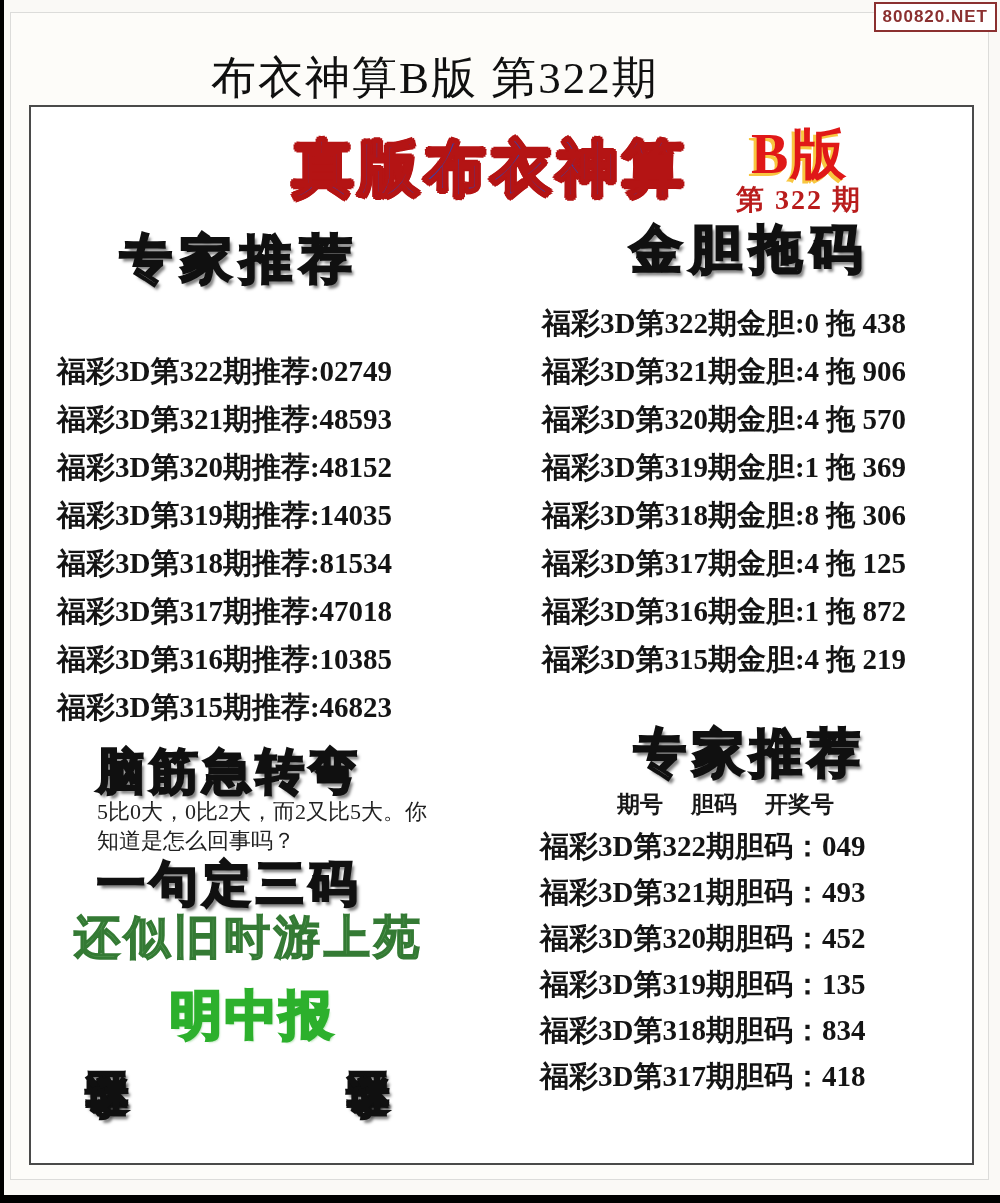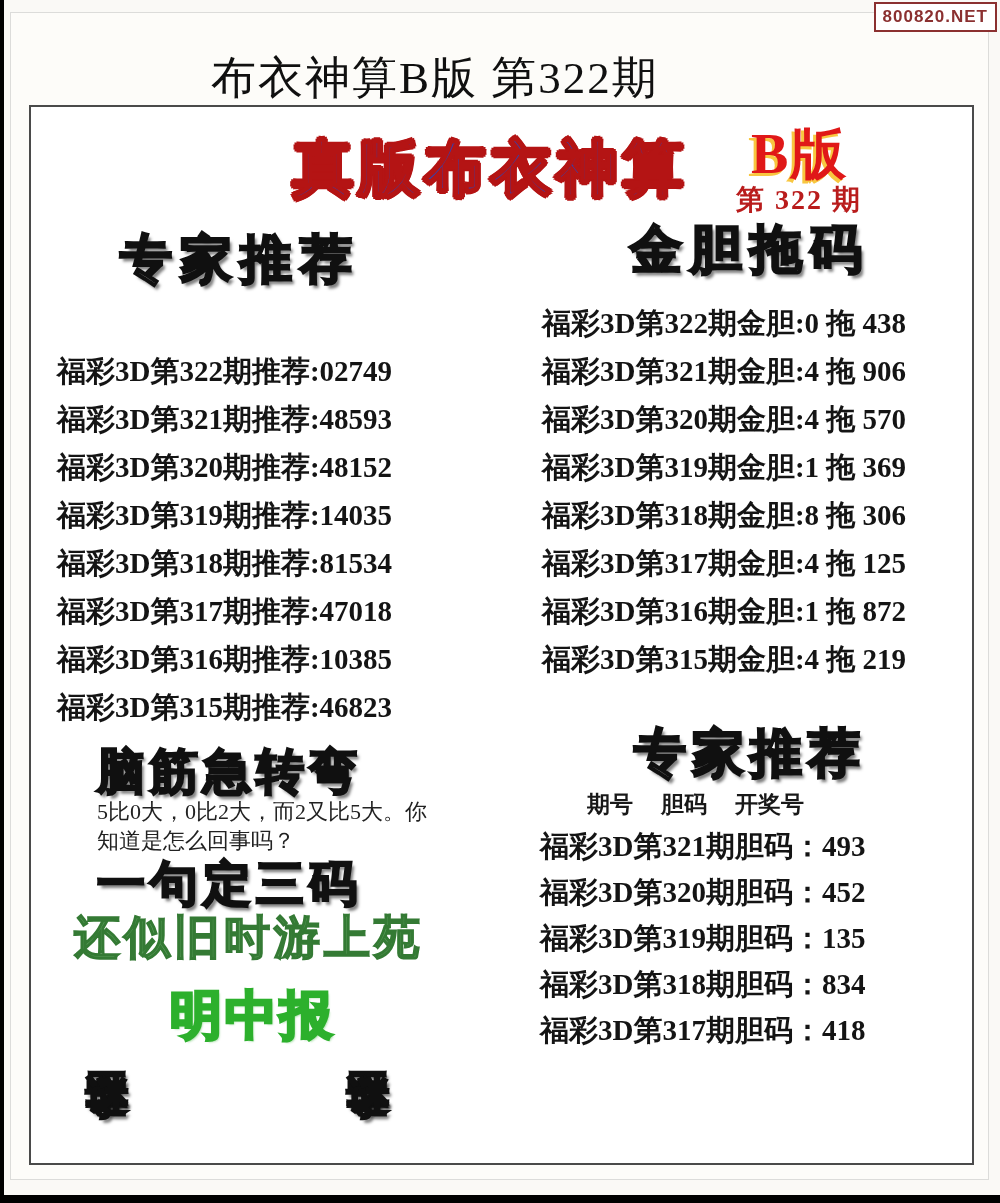--- a/index.html
+++ b/index.html
@@ -77,21 +77,21 @@
   .vr-left{left:52px;}
   .vr-right{left:313px;}
   .center-label{
     left:120px;top:874px;font-family:"DejaVu Sans",sans-serif;font-weight:bold;
     font-size:52px;letter-spacing:3px;color:#ffffff;-webkit-text-stroke:3px #2cb02c;
     text-shadow:2px 2px 2px rgba(44,176,44,0.35);
     margin-left:19px;
   }
   .dan-hdr{left:603px;top:612px;font-size:52px;letter-spacing:6px;}
   .dan-cols{
-    left:556px;top:682px;display:flex;gap:28px;
+    left:586px;top:682px;display:flex;gap:28px;
     font-family:"DejaVu Sans",sans-serif;font-weight:bold;font-size:23px;color:#181818;
   }
   .dan-cols span{position:static;}
   .dan-list{left:509px;top:716px;line-height:46px;}
 </style>
 </head>
 <body>
 
 <div class="page">
   <div class="edge-left"></div>
@@ -147,20 +147,21 @@
     <div class="vertical-riddle vr-right">三字谜</div>
 
     <div class="hollow dan-hdr">专家推荐</div>
     <div class="dan-cols">
       <span>期号</span>
       <span>胆码</span>
       <span>开奖号</span>
     </div>
 
     <div class="list dan-list">
+      <div class="row">福彩3D第322期胆码：049</div>
       <div class="row">福彩3D第321期胆码：493</div>
       <div class="row">福彩3D第320期胆码：452</div>
       <div class="row">福彩3D第319期胆码：135</div>
       <div class="row">福彩3D第318期胆码：834</div>
       <div class="row">福彩3D第317期胆码：418</div>
     </div>
 
   </div>
 </div>
 

